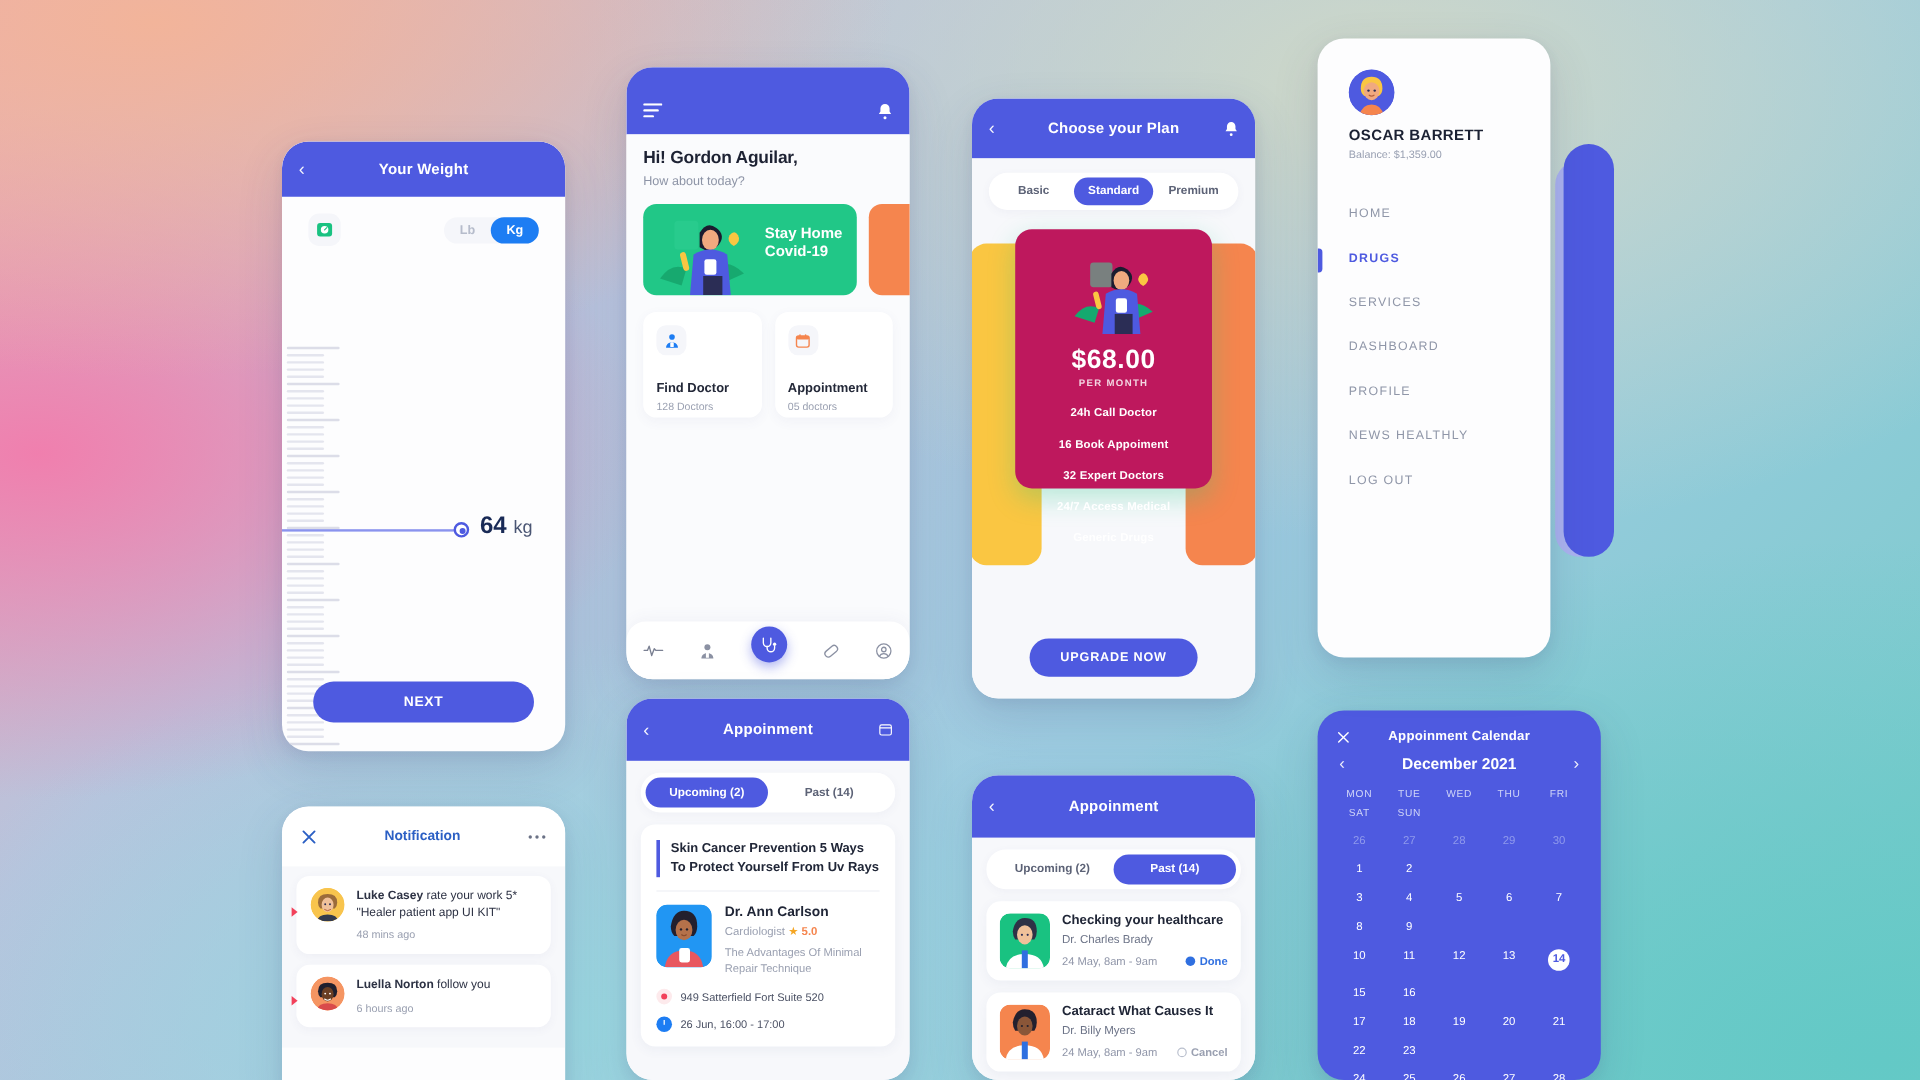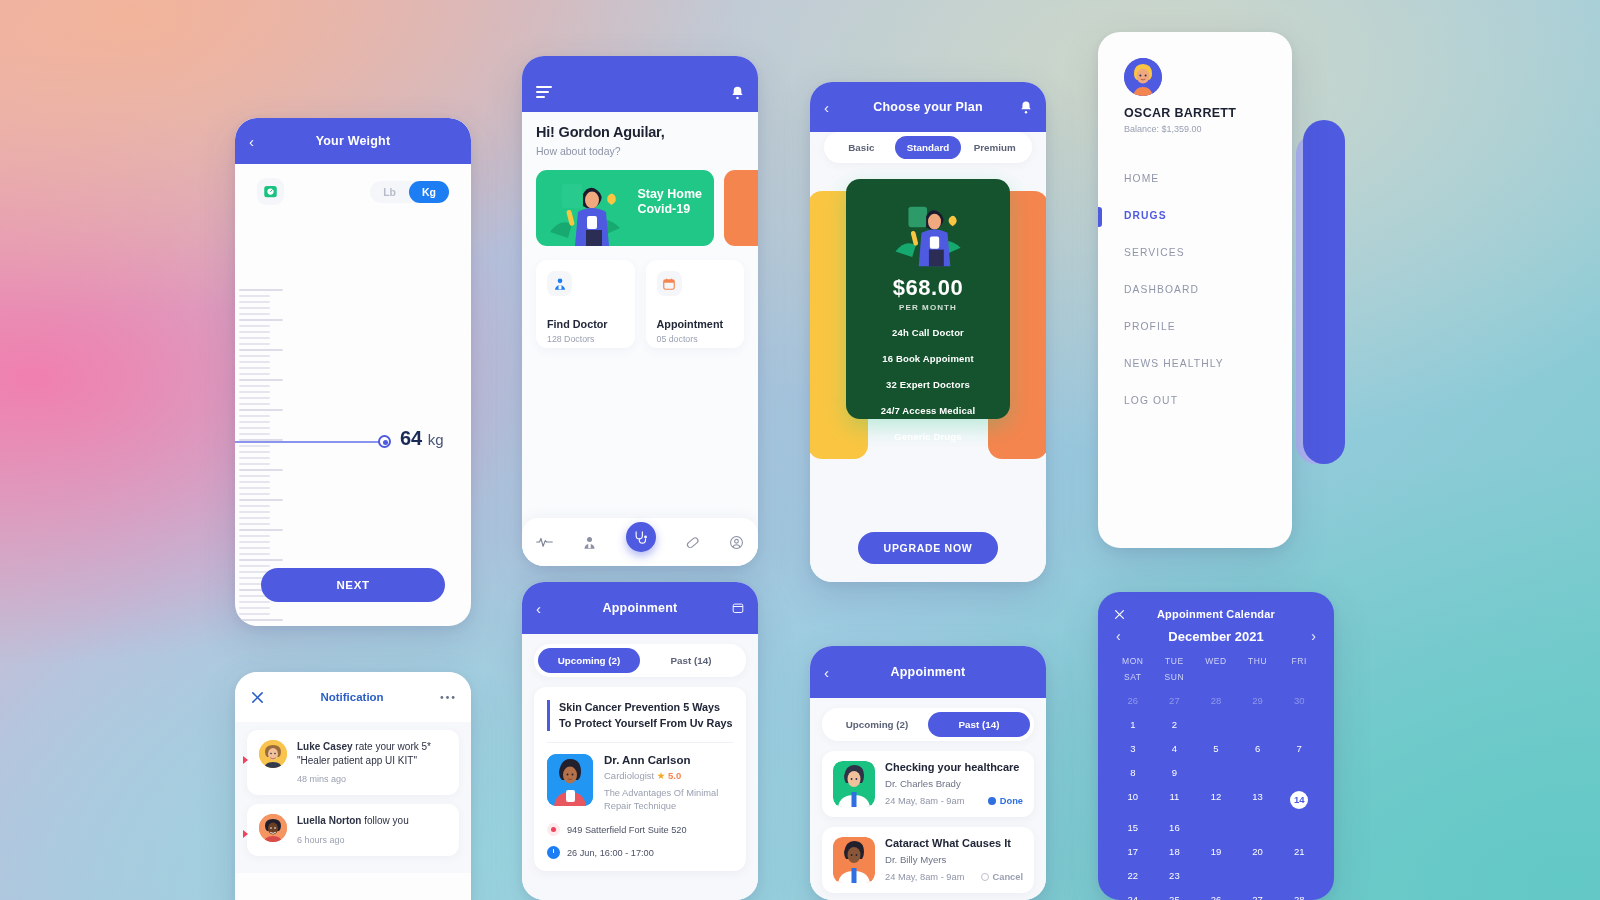--- a/index.html
+++ b/index.html
@@ -97,30 +97,30 @@
     position:absolute; left:0; right:0; bottom:0; height: 48px; background:#fff;
     border-radius: 16px 16px 0 0; display:flex; align-items:center; justify-content:space-around;
     box-shadow: 0 -3px 12px rgba(70,80,130,.05);
   }
   .nav-fab { width:30px; height:30px; border-radius:50%; background:#4e5ae0; display:flex; align-items:center; justify-content:center;
              box-shadow:0 4px 10px rgba(78,90,224,.45); margin-top:-10px;}
 
   
   #plan-phone { left: 810px; top: 82px; width: 236px; height: 500px; }
   #plan-phone .appbar { height: 50px; }
-  .plan-body { background:#f7f8fb; height: calc(100% - 50px); position:relative; padding: 0 14px; }
+  .plan-body { background:#f7f8fb; height: calc(100% - 50px); position:relative; padding: 12px 14px; }
   .seg { display:flex; background:#fff; border-radius: 16px; padding:4px; box-shadow:0 2px 8px rgba(70,80,130,.05); }
   .seg span { flex:1; text-align:center; font-size:9.8px; font-weight:700; color:#5c6276; padding:6px 0; border-radius:13px; }
   .seg span.active { background:#4e5ae0; color:#fff; }
   .plan-stack { position:relative; margin-top: 16px; height: 290px; }
   .plan-card-side { position:absolute; top:12px; width: 60px; height: 268px; border-radius: 14px; }
   .plan-left { left:-16px; background:#fac642; }
   .plan-right { right:-16px; background:#f5854e; }
   .plan-main {
-    position:absolute; left: 22px; right:22px; top:0; height: 240px; background:#14532d;
+    position:absolute; left: 22px; right:22px; top:0; height: 216px; background:#be185d;
     border-radius: 14px; color:#fff; text-align:center; padding-top: 14px;
     box-shadow: 0 8px 22px rgba(25,194,129,.28);
   }
   .plan-price { font-size: 22px; font-weight:700; letter-spacing:.5px; margin-top: 6px;}
   .plan-per { font-size:8px; letter-spacing:1.1px; opacity:.82; margin-top:2px; font-weight:700;}
   .plan-feat { font-size: 9.5px; font-weight:700; margin-top: 15px; letter-spacing:.15px; }
   .upgrade {
     position:absolute; left: 48px; right:48px; bottom: 18px; height:32px; border:none; border-radius:16px;
     background:#4e5ae0; color:#fff; font-size:10.5px; font-weight:800; letter-spacing:.7px; cursor:pointer;
     font-family:"Liberation Sans", sans-serif;

